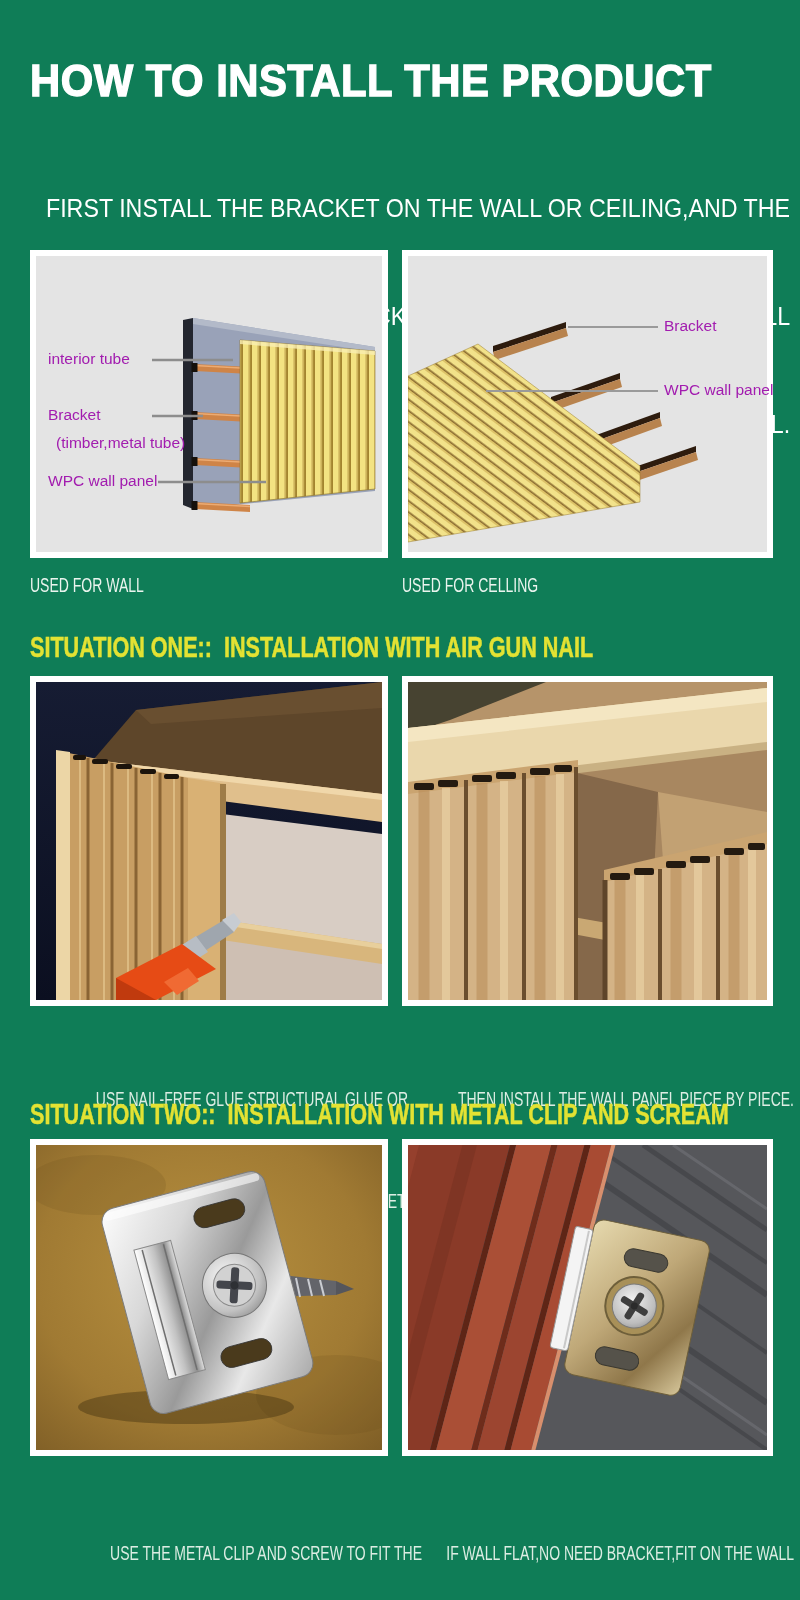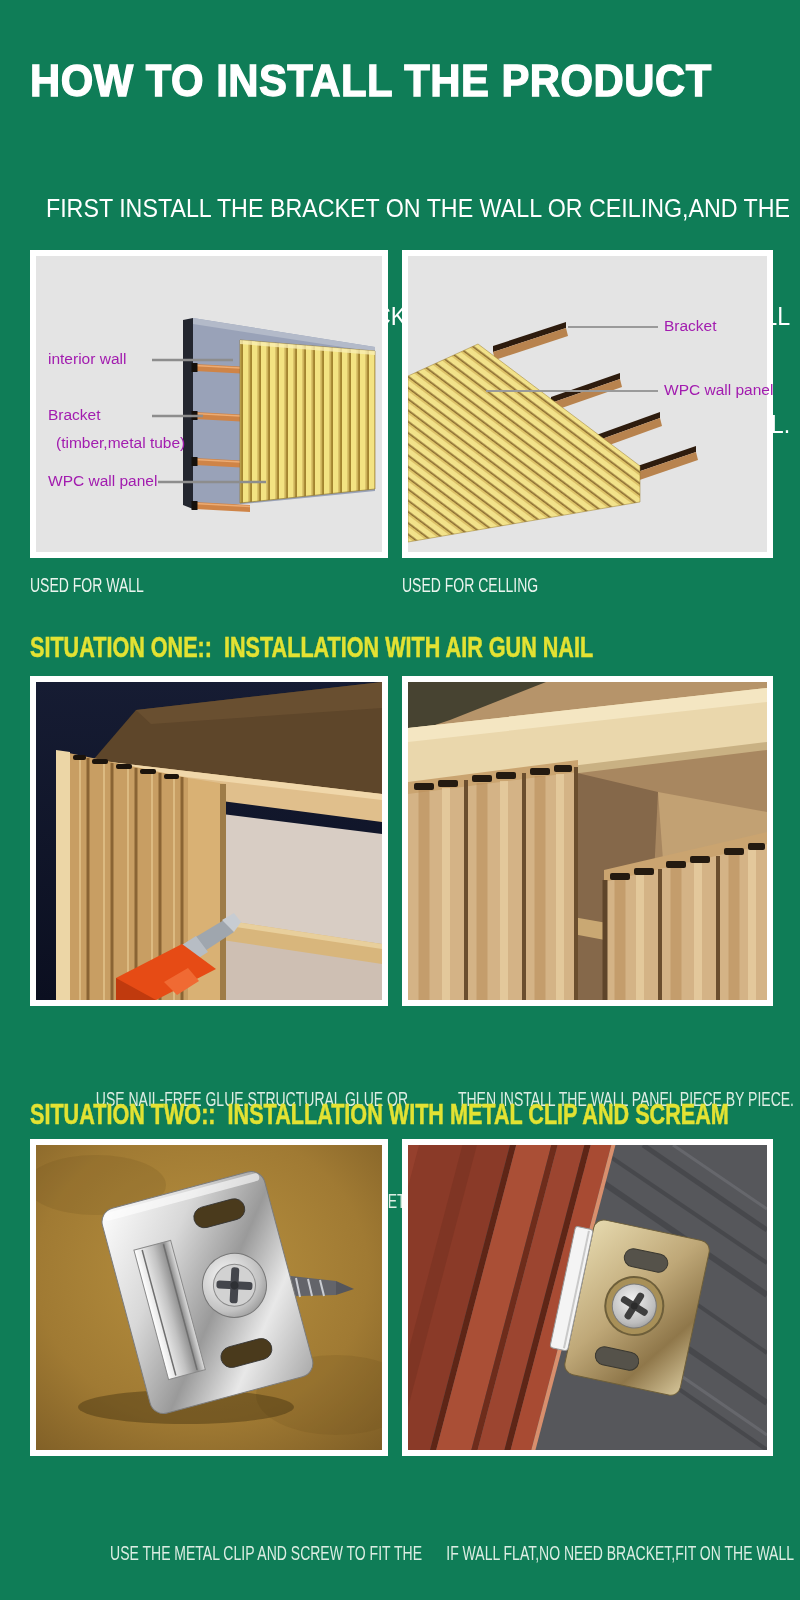--- a/index.html
+++ b/index.html
@@ -100,21 +100,21 @@
         <polygon points="204,84 339,95 339,99 204,88" fill="#f9eeb2" opacity="0.8"></polygon>
 
         <polygon points="159,246 214,249 214,256 159,253" fill="#cf8447"></polygon>
         <line x1="159" y1="247.5" x2="214" y2="250.5" stroke="#ecab72" stroke-width="1.5"></line>
         <rect x="155.5" y="245" width="6" height="9" fill="#15100b"></rect>
 
         <line x1="116" y1="104" x2="197" y2="104" stroke="#8d8d8d" stroke-width="2.5"></line>
         <line x1="116" y1="160" x2="167" y2="160" stroke="#8d8d8d" stroke-width="2.5"></line>
         <line x1="122" y1="226" x2="230" y2="226" stroke="#8d8d8d" stroke-width="2.5"></line>
       </svg>
-      <span class="diag-label" style="left:12px; top:94px;">interior wall</span>
+      <span class="diag-label" style="left:12px; top:94px;">interior tube</span>
       <span class="diag-label" style="left:12px; top:150px;">Bracket</span>
       <span class="diag-label" style="left:20px; top:178px;">(timber,metal tube)</span>
       <span class="diag-label" style="left:12px; top:216px;">WPC wall panel</span>
     </div>
   </div>
 
   <div class="fig fig-ceiling">
     <div class="art">
       <svg viewBox="0 0 359 296" preserveAspectRatio="none">
         <defs>

